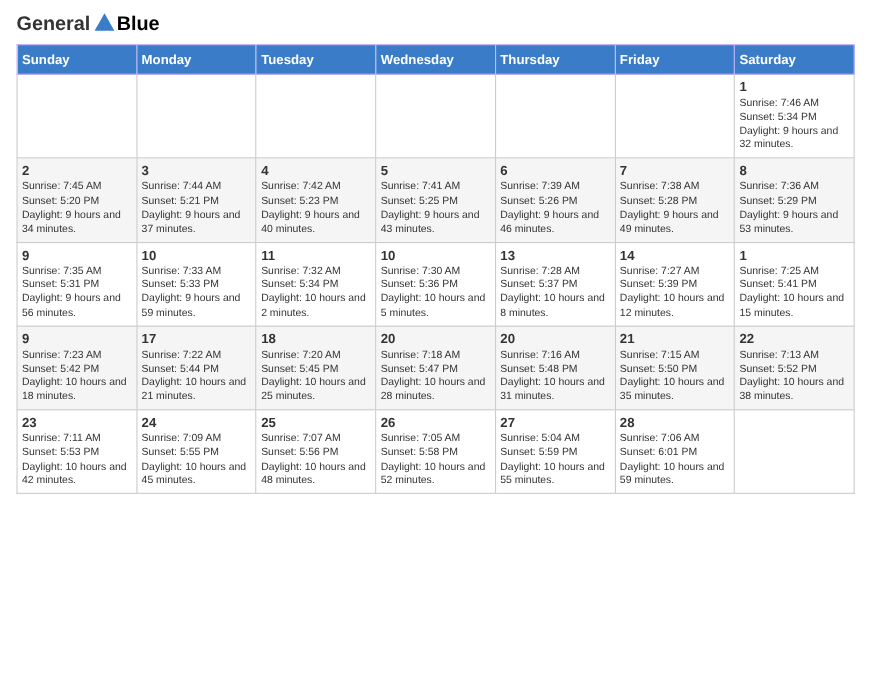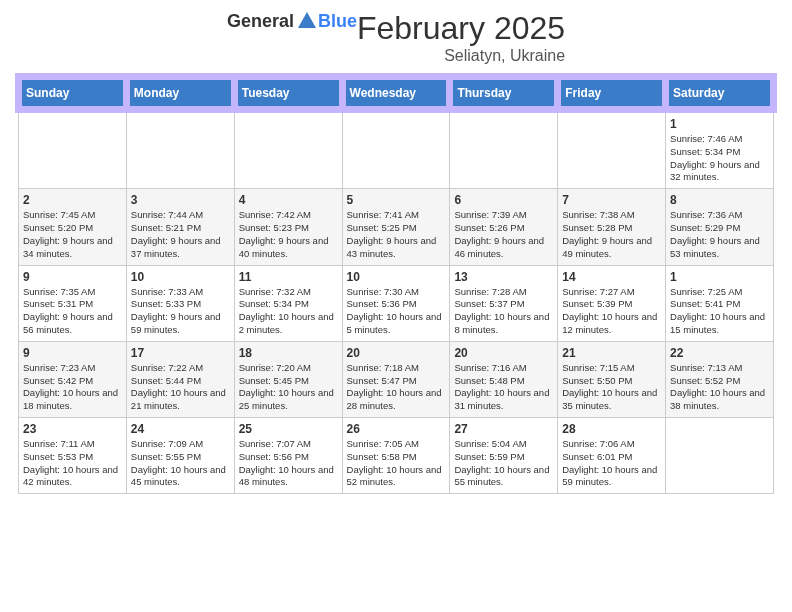--- a/index.html
+++ b/index.html
@@ -5,21 +5,21 @@
     * { box-sizing: border-box; margin: 0; padding: 0; }
     body {
       font-family: Arial, sans-serif;
       background: #fff;
       width: 792px;
       min-height: 612px;
       padding: 10px 15px;
     }
     .header {
       display: flex;
-      justify-content: center;
+      justify-content: flex-start;
       align-items: flex-start;
       margin-bottom: 8px;
     }
     .logo {
       display: flex;
       align-items: center;
       gap: 2px;
     }
     .title-block {
       text-align: right;
@@ -39,21 +39,21 @@
       border-collapse: collapse;
       border: 1px solid #ccc;
     }
     .calendar thead tr th {
       background: #3a7cc7;
       color: #fff;
       font-size: 12px;
       font-weight: bold;
       padding: 6px 4px;
       text-align: left;
-      border: 7px solid #c4b5fd;
+      border: 1px solid #c4b5fd;
     }
     .calendar tbody tr td {
       vertical-align: top;
       border: 1px solid #ccc;
       padding: 4px 4px;
       width: calc(100% / 7);
       min-height: 80px;
       font-size: 10px;
       color: #333;
       background: #fff;
@@ -77,25 +77,21 @@
 <body>
 
 <div class="header">
   <div class="logo">
     <div style="display:flex;align-items:center;gap:2px;">
       <span style="font-size:18px;font-weight:bold;color:#333;">General</span>
       <svg width="22" height="22" viewBox="0 0 22 22">
         <polygon points="11,2 20,18 2,18" fill="#3a7cc7"></polygon>
       </svg>
     </div>
-    <span style="font-size:18px;font-weight:bold;color:#3b82f6;margin-left:-2px;">Blue</span>
-  </div>
-  <div class="title-block">
-    <h1>February 2025</h1>
-    <h2>Seliatyn, Ukraine</h2>
+    <span style="font-size:18px;font-weight:bold;color:#000000;margin-left:-2px;">Blue</span>
   </div>
 </div>
 
 <table class="calendar">
   <thead>
     <tr>
     <th>Sunday</th>
         <th>Monday</th>
         <th>Tuesday</th>
         <th>Wednesday</th>

